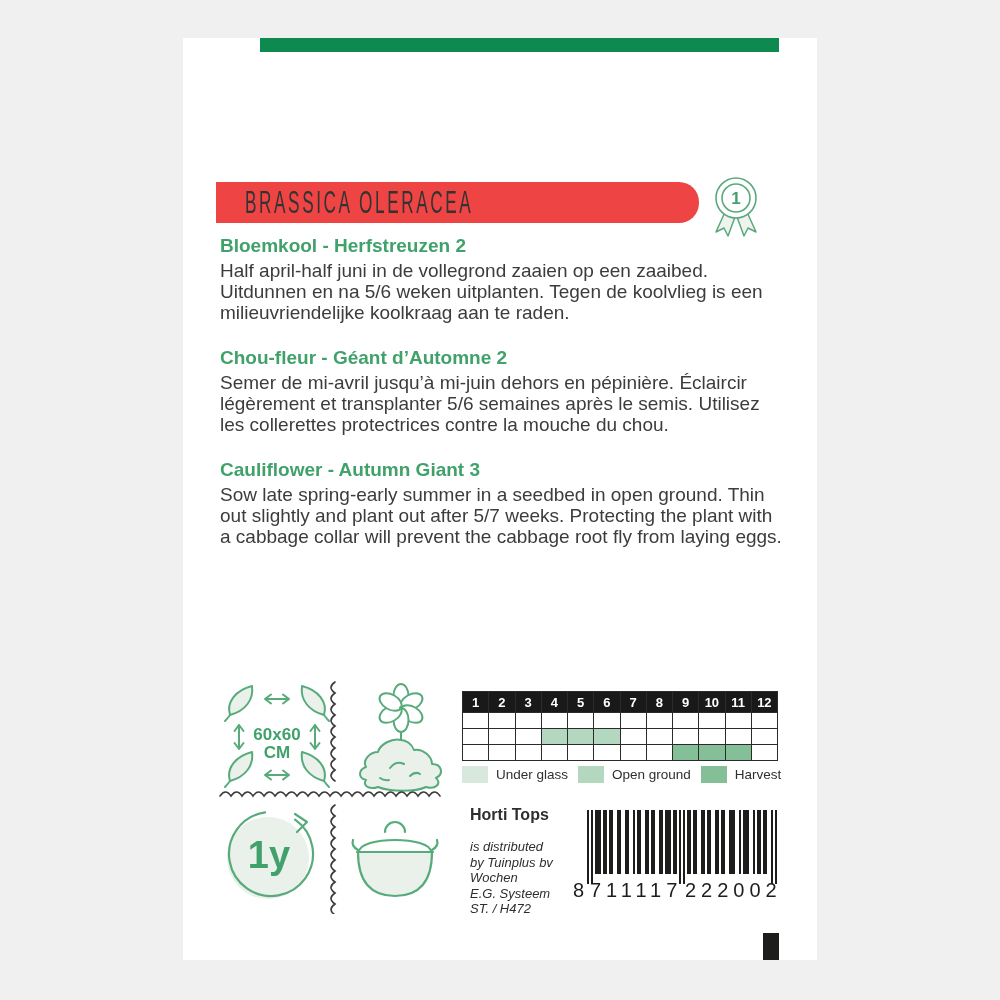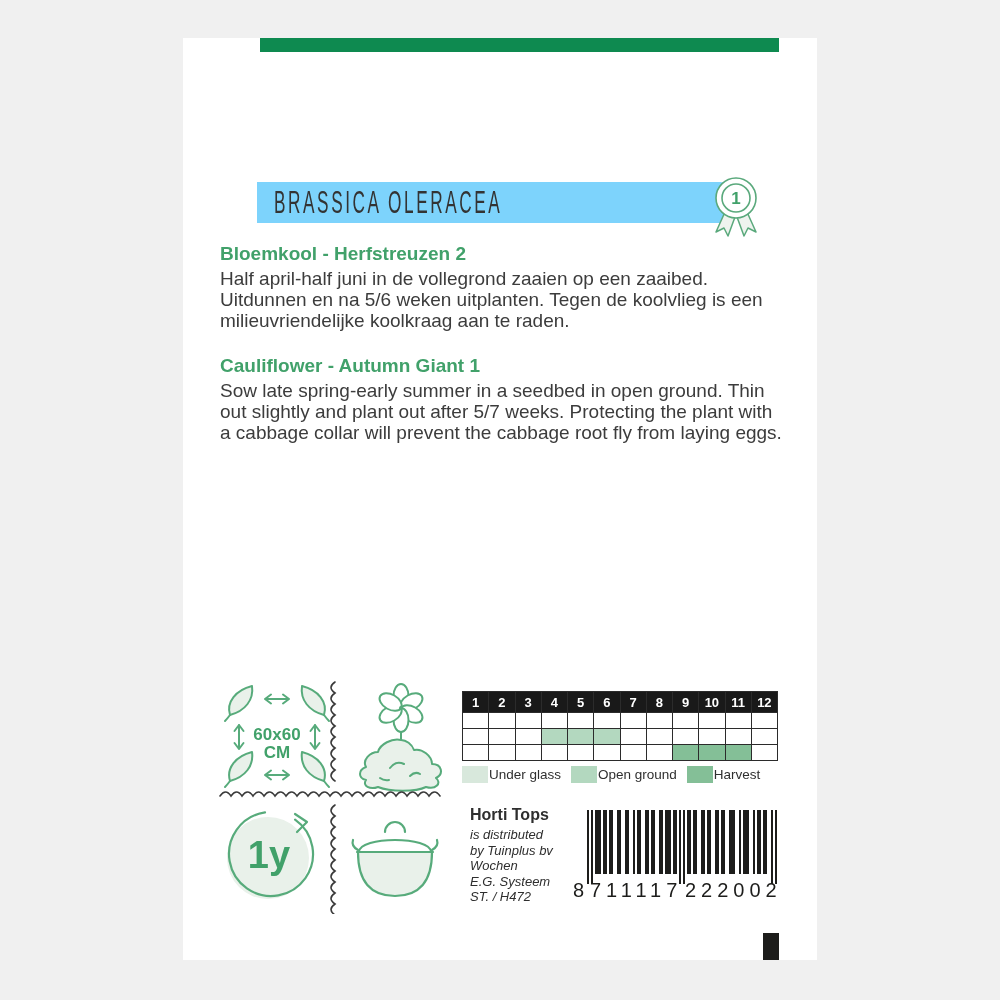--- a/index.html
+++ b/index.html
@@ -13,31 +13,31 @@
   .card {
     position:absolute; left:183px; top:38px; width:634px; height:922px;
     background:#ffffff;
   }
   .top-bar {
     position:absolute; left:77px; top:0; width:519px; height:14px;
     background:#0e8a50;
   }
   .banner {
     position:absolute; left:33px; top:144px; width:483px; height:41px;
-    background:#7dd3fc; border-radius:0 20px 20px 0;
-    display:flex; align-items:center; padding-left:17px;margin-left:41px;
+    background:#ef4444; border-radius:0 20px 20px 0;
+    display:flex; align-items:center; padding-left:29px;
   }
   .banner-title {
     display:inline-block; font-size:20px; font-weight:500; color:#333;
     letter-spacing:3px; transform:scale(0.86,1.55); transform-origin:left center;
     white-space:nowrap;
   }
   .award { position:absolute; left:527px; top:136px; }
   .text-col { position:absolute; left:37px; top:197px; width:563px; }
-  .section { margin-bottom:24px;margin-top:8px; }
+  .section { margin-bottom:24px; }
   .section h2 { font-size:19px; color:#41a16a; margin:0 0 3px; font-weight:bold; }
   .section p { font-size:19px; line-height:21px; color:#3c3c3c; }
   .icon-svg { position:absolute; }
   .divider { position:absolute; }
   .cal {
     position:absolute; left:279px; top:653px; width:316px;
     border:1px solid #2b2b2b; border-right:none; border-bottom:none;
   }
   .cal-row { display:grid; grid-template-columns:repeat(12,1fr); }
   .cal-cell {
@@ -46,24 +46,24 @@
   }
   .cal-header .cal-cell {
     height:21px; background:#191919; color:#fff; font-weight:bold;
     font-size:13px; display:flex; align-items:center; justify-content:center;
   }
   .legend {
     position:absolute; left:279px; top:728px; width:322px;
     display:flex; align-items:center; gap:10px;
     font-size:13.5px; color:#2f2f2f;
   }
-  .legend-item { display:flex; align-items:center; gap:1px; }
+  .legend-item { display:flex; align-items:center; gap:8px; }
   .legend-swatch { width:26px; height:17px; display:inline-block; }
   .distributor { position:absolute; left:287px; top:768px; width:110px; color:#2e2e2e; }
-  .distributor .dist-name { font-size:16px; font-weight:bold; margin-bottom:3px; }
+  .distributor .dist-name { font-size:16px; font-weight:bold; margin-bottom:15px; }
   .distributor .dist-line { font-size:13px; line-height:15.5px;font-style:italic; }
   .barcode-wrap { position:absolute; left:390px; top:772px; width:206px; height:110px; }
   .barcode-digits { position:absolute; top:66px; left:0; width:206px; height:26px; font-size:20px; color:#1d1d1b; }
   .bd-left   { position:absolute; left:0;   top:3px; }
   .bd-group1 { position:absolute; left:17px;  top:3px; width:88px; text-align:left; letter-spacing:5px; }
   .bd-group2 { position:absolute; left:112px; top:3px; width:88px; text-align:left; letter-spacing:5px; }
   .reg-mark { position:absolute; left:580px; top:895px; width:16px; height:27px; background:#1d1d1b; }
   .stroke-i { stroke:#57ab7b; fill:none; stroke-linecap:round; stroke-linejoin:round; }
   .fill-i { fill:#e9f1ea; }
   .icon-text { fill:#41a16a; font-weight:bold; font-family:"Liberation Sans",sans-serif; }
@@ -86,21 +86,25 @@
     <circle cx="26" cy="24" r="14" fill="#ffffff" stroke="#5aa97c" stroke-width="1.6"></circle>
     <text x="26" y="30" text-anchor="middle" font-size="17" class="icon-text">1</text>
   </svg>
 
   <div class="text-col">
     <div class="section">
       <h2>Bloemkool - Herfstreuzen 2</h2>
       <p> Half april-half juni in de vollegrond zaaien op een zaaibed. Uitdunnen en na 5/6 weken uitplanten. Tegen de koolvlieg is een milieuvriendelijke koolkraag aan te raden.</p>
     </div>
     <div class="section">
-      <h2>Cauliflower - Autumn Giant 1</h2>
+      <h2>Chou-fleur - Géant d’Automne 2</h2>
+      <p>Semer de mi-avril jusqu’à mi-juin dehors en pépinière. Éclaircir légèrement et transplanter 5/6 semaines après le semis. Utilisez les collerettes protectrices contre la mouche du chou.</p>
+    </div>
+    <div class="section">
+      <h2>Cauliflower - Autumn Giant 3</h2>
       <p>Sow late spring-early summer in a seedbed in open ground. Thin out slightly and plant out after 5/7 weeks. Protecting the plant with a cabbage collar will prevent the cabbage root fly from laying eggs.</p>
     </div>
   </div>
 
   <svg class="icon-svg" style="left:39px; top:644px;" width="110" height="110" viewBox="0 0 110 110">
     <g class="stroke-i" stroke-width="2">
       <path class="fill-i" d="M30,4 C14,8 4,20 8,33 C23,29 32,18 30,4 Z"></path>
       <path d="M8,33 q-3,4 -5,6"></path>
       <path class="fill-i" d="M80,4 C96,8 106,20 102,33 C87,29 78,18 80,4 Z"></path>
       <path d="M102,33 q3,4 5,6"></path>

